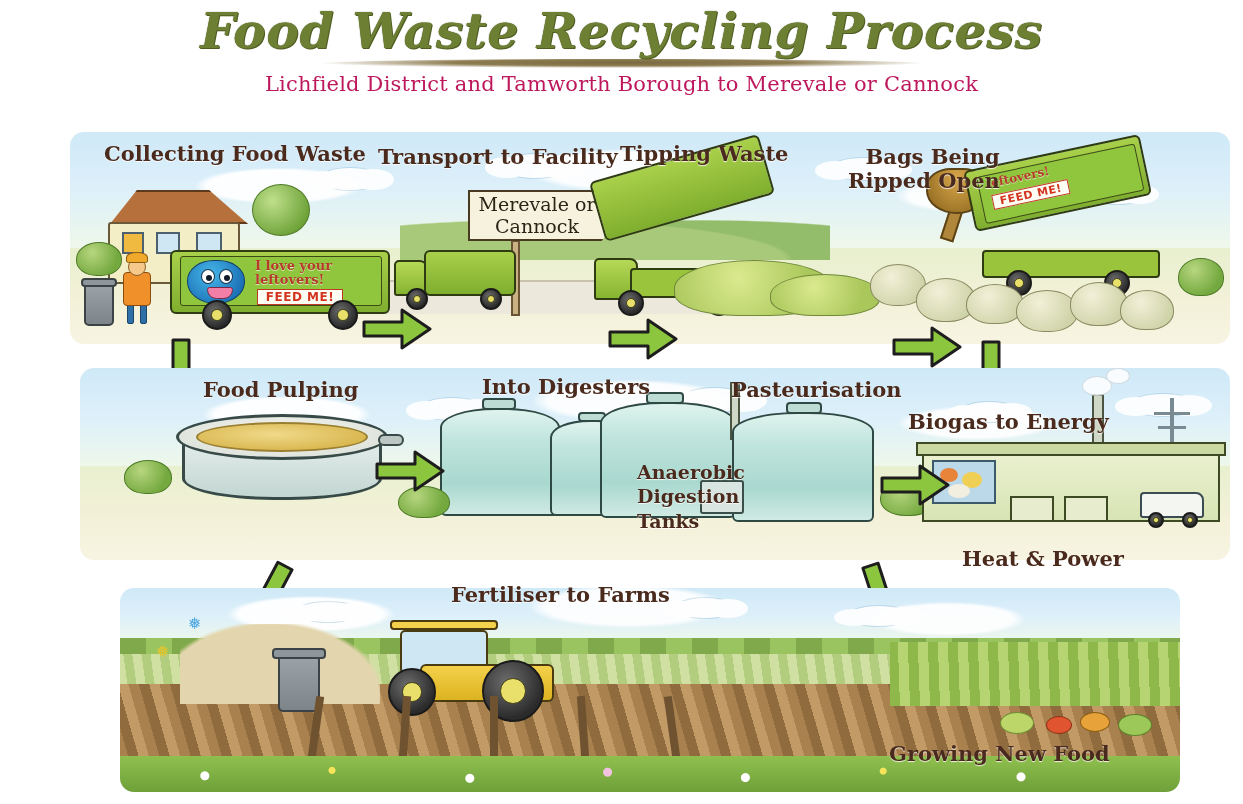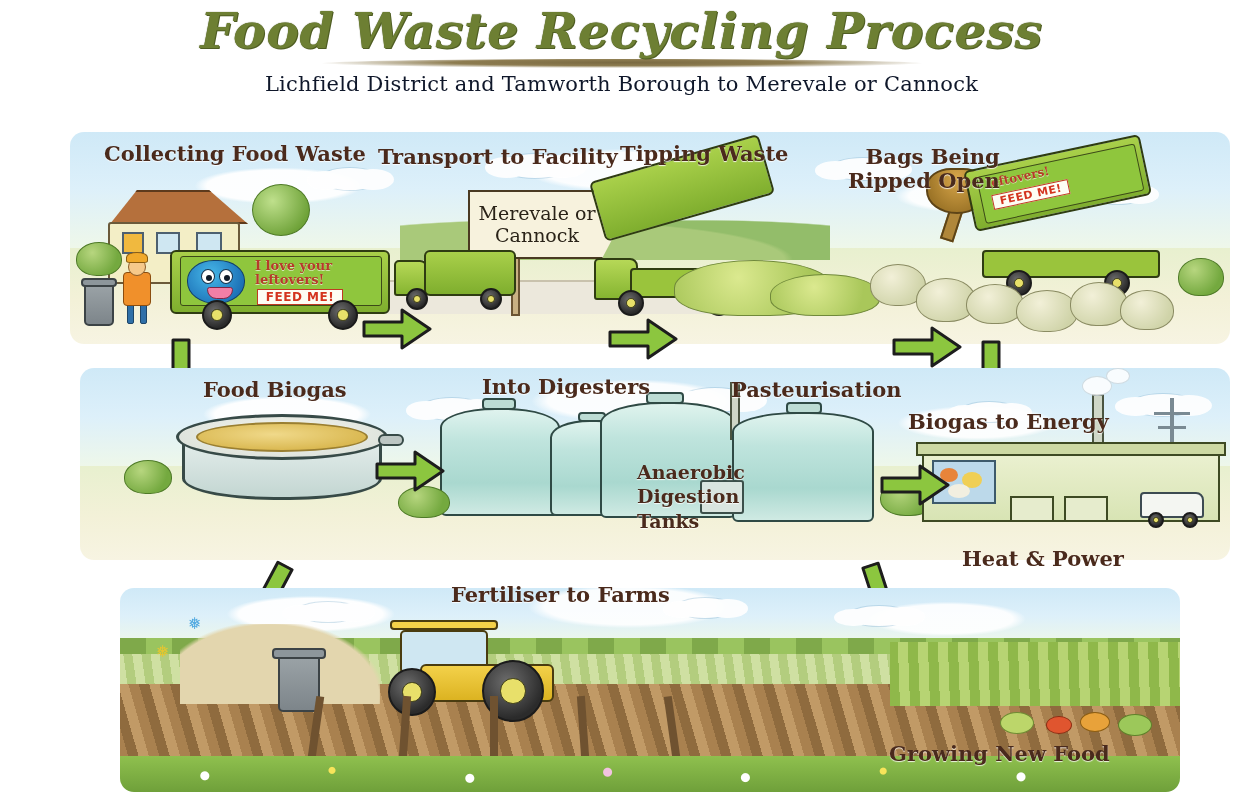--- a/index.html
+++ b/index.html
@@ -35,21 +35,21 @@
   }
   .title-rule {
     width: 600px; height: 9px;
     margin: 2px auto 0;
     border-radius: 50%;
     background: radial-gradient(ellipse at 50% 40%, #7a6a42 0%, #8d7c50 40%, rgba(141,124,80,0) 72%);
   }
   .subtitle {
     font-family: "DejaVu Serif", serif;
     font-size: 21px;
-    color: #0f172a;
+    color: #be185d;
     margin-top: 4px;
     letter-spacing: .2px;
   }
 
   
   .band {
     position: absolute;
     border-radius: 14px;
     overflow: hidden;
   }
@@ -346,21 +346,21 @@
       <div class="monster-eye" style="left:38px; top:12px;"></div>
       <div class="monster-mouth" style="left:26px; top:30px; width:26px; height:12px;"></div>
       <div class="livery-text" style="left:74px; top:2px; font-size:13px;">I love your</div>
       <div class="livery-text" style="left:74px; top:16px; font-size:13px;">leftovers!</div>
       <div class="feedme" style="left:76px; top:32px; width:86px; height:16px; font-size:12px;">FEED ME!</div>
     </div>
     <div class="wheel" style="left:132px; top:168px; width:30px; height:30px;"></div>
     <div class="wheel" style="left:258px; top:168px; width:30px; height:30px;"></div>
 
     <div class="roadsign-post" style="left:441px; top:108px; width:9px; height:76px;"></div>
-    <div class="roadsign" style="left:398px; top:58px; width:152px; height:69px;">Merevale or
+    <div class="roadsign" style="left:398px; top:58px; width:152px; height:51px;">Merevale or
 Cannock</div>
     <div class="truck-cab" style="left:324px; top:128px; width:34px; height:36px;"></div>
     <div class="truck" style="left:354px; top:118px; width:92px; height:46px; position:absolute;"></div>
     <div class="wheel" style="left:336px; top:156px; width:22px; height:22px;"></div>
     <div class="wheel" style="left:410px; top:156px; width:22px; height:22px;"></div>
 
     <div class="truck" style="left:536px; top:48px; width:176px; height:62px; transform:rotate(-16deg); transform-origin:left bottom;"></div>
     <div class="truck-cab" style="left:524px; top:126px; width:44px; height:42px;"></div>
     <div class="prop" style="left:560px; top:136px; width:160px; height:30px; background:#9ac43c; border:2.5px solid #2f3c12; border-radius:4px;"></div>
     <div class="wheel" style="left:548px; top:158px; width:26px; height:26px;"></div>
@@ -466,21 +466,21 @@
     <div class="veg" style="left:860px; top:100px; width:18px; height:14px; background:#e8843a;"></div>
     <div class="veg" style="left:882px; top:104px; width:20px; height:16px; background:#f0cf55;"></div>
     <div class="veg" style="left:868px; top:116px; width:22px; height:14px; background:#f2efe0;"></div>
     <div class="prop" style="left:930px; top:128px; width:44px; height:26px; background:#e6eccd; border:2px solid #3e4a23;"></div>
     <div class="prop" style="left:984px; top:128px; width:44px; height:26px; background:#e6eccd; border:2px solid #3e4a23;"></div>
     <div class="prop" style="left:1060px; top:124px; width:64px; height:26px; background:#f4f6f2; border:2px solid #3d4b52; border-radius:4px 8px 3px 3px;"></div>
     <div class="wheel" style="left:1068px; top:144px; width:16px; height:16px;"></div>
     <div class="wheel" style="left:1102px; top:144px; width:16px; height:16px;"></div>
   </div>
 
-  <div class="label" style="left:203px; top:378px;">Food Biogas</div>
+  <div class="label" style="left:203px; top:378px;">Food Pulping</div>
   <div class="label" style="left:482px; top:375px;">Into Digesters</div>
   <div class="label sm" style="left:589px; top:460px; line-height:1.28;">Anaerobic
 Digestion
 Tanks</div>
   <div class="label" style="left:731px; top:378px;">Pasteurisation</div>
   <div class="label" style="left:908px; top:410px;">Biogas to Energy</div>
   <div class="label" style="left:962px; top:547px;">Heat &amp; Power</div>
 
   <div class="arrow" style="left:375px; top:448px;">
     <svg width="70" height="46" viewBox="0 0 70 46">

